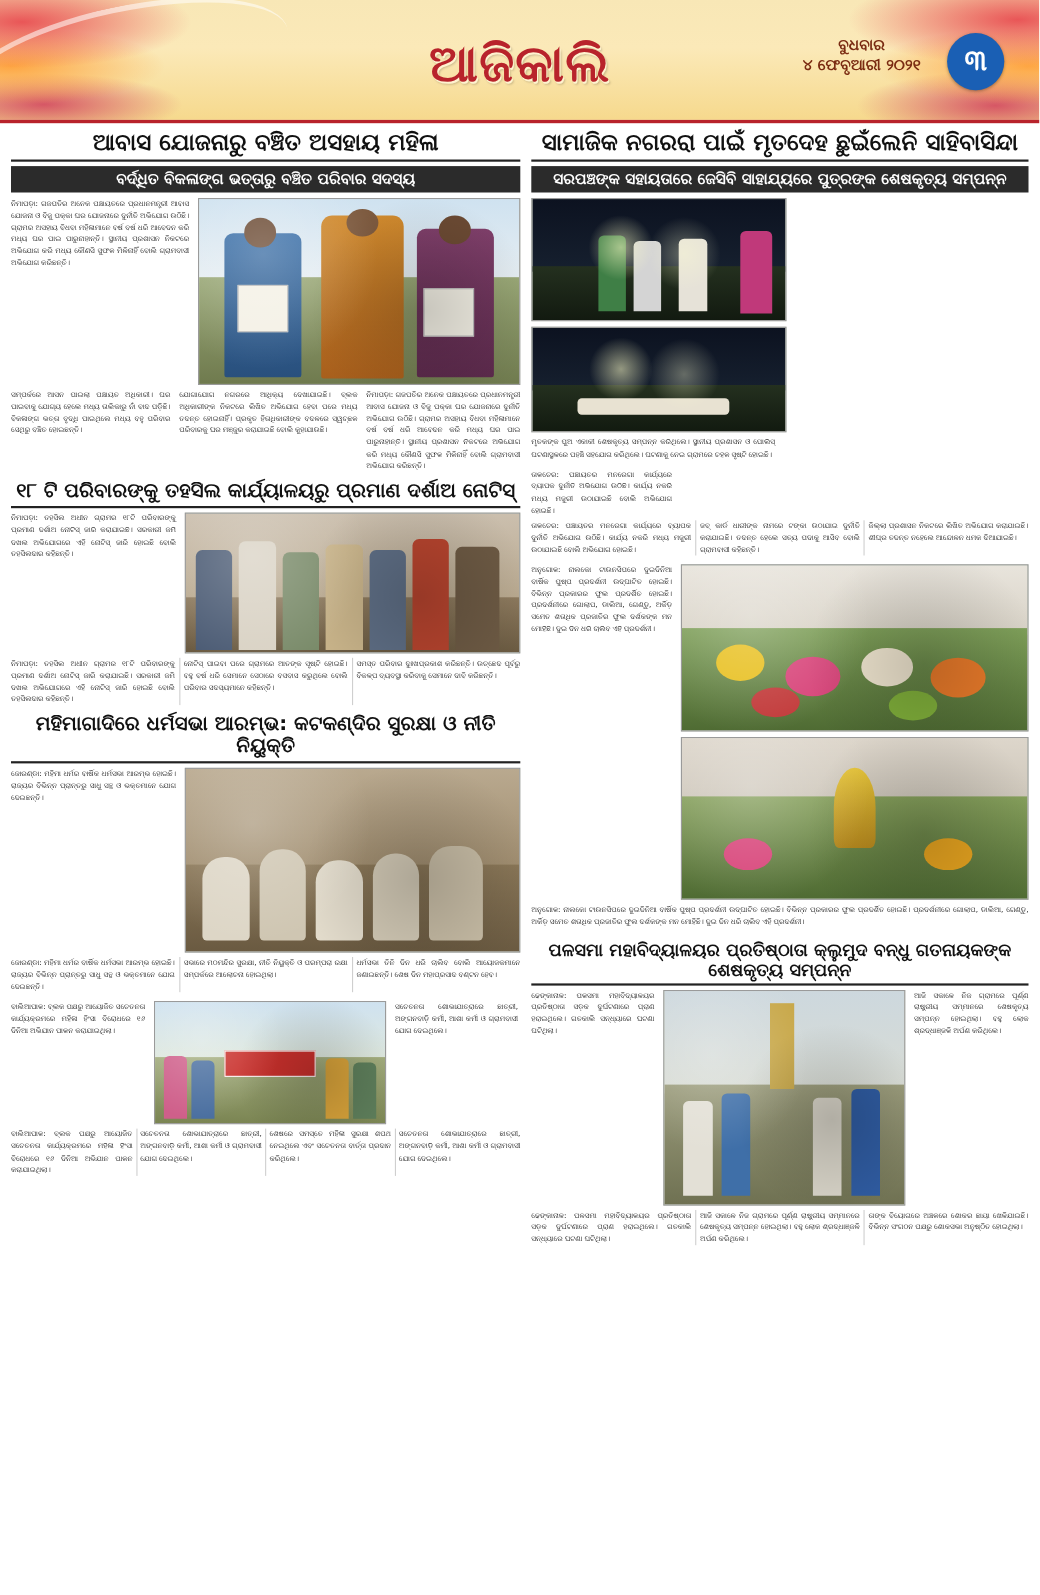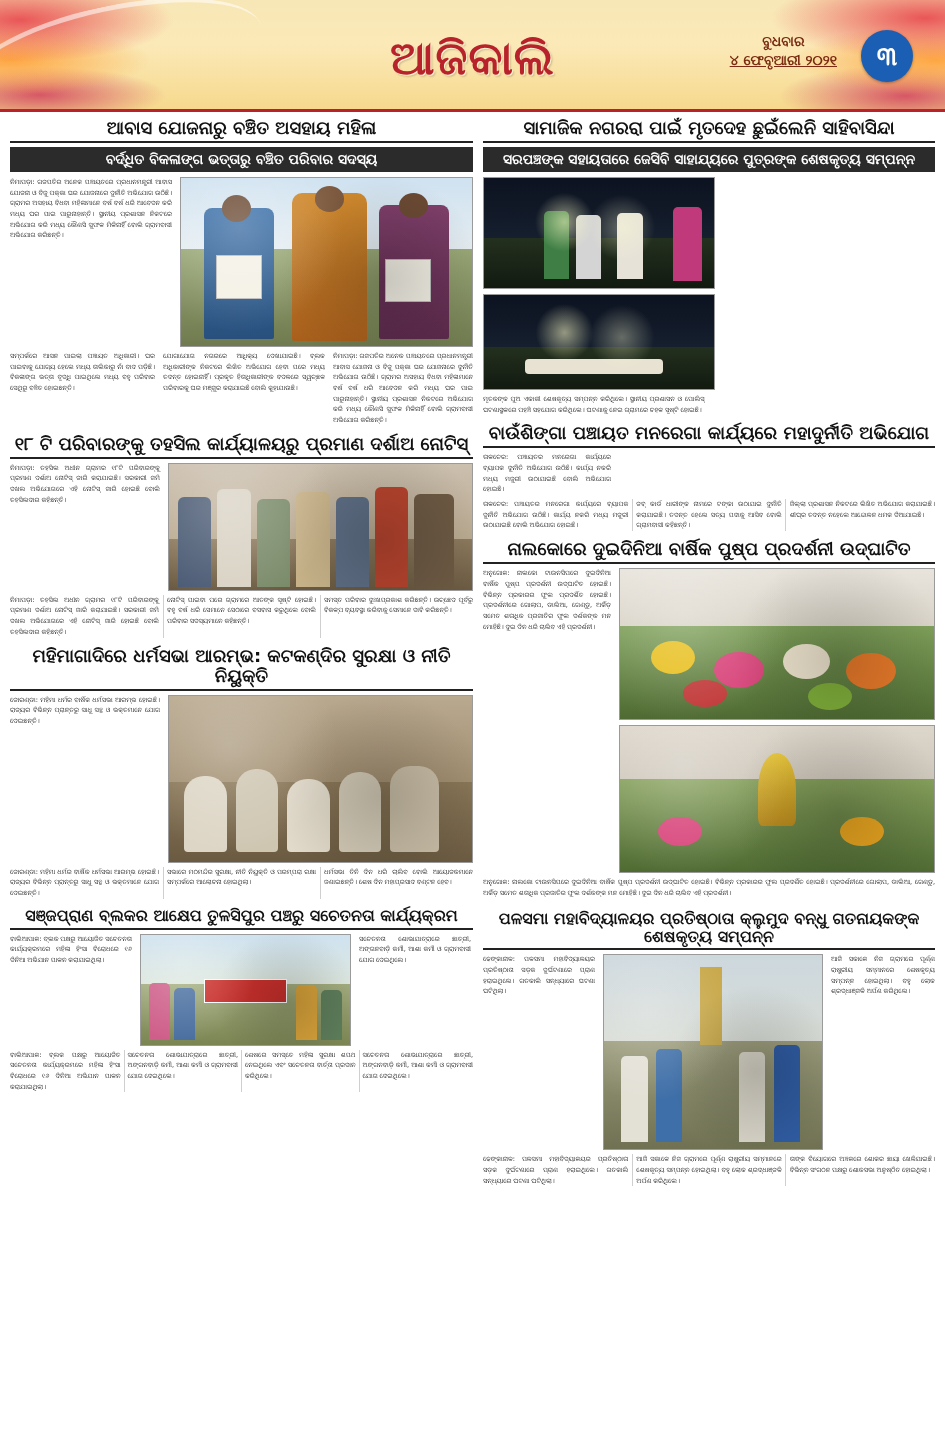--- a/index.html
+++ b/index.html
@@ -60,21 +60,21 @@
     margin-top: 4px;
   }
   .mast-dateblock {
     position: absolute; right: 108px; top: 32px;
     text-align: center;
     font-family: "DejaVu Sans", sans-serif;
     color: #7a2b12;
     line-height: 1.35;
   }
   .mast-dateblock .day { font-size: 14px; font-weight: bold; }
-  .mast-dateblock .date { font-size: 14px; font-weight: bold; text-decoration: underline; }
+  .mast-dateblock .date { font-size: 14px; font-weight: bold; }
   .mast-page-circle {
     position: absolute; right: 32px; top: 30px;
     width: 52px; height: 52px; border-radius: 50%;
     background: #1a5fb4;
     color: #fff;
     display: flex; align-items: center; justify-content: center;
     font-family: "DejaVu Sans", sans-serif;
     font-size: 26px; font-weight: bold;
     box-shadow: 0 1px 3px rgba(0,0,0,0.35);
   }
@@ -95,21 +95,21 @@
   .headline {
     font-family: "DejaVu Sans", sans-serif;
     font-weight: bold;
     color: #111;
     text-align: center;
     line-height: 1.12;
     border-bottom: 2px solid #222;
     padding-bottom: 3px;
     margin-bottom: 4px;
   }
-  .h-xl { font-size: 18px; }
+  .h-xl { font-size: 21px; }
   .h-lg { font-size: 18px; }
   .h-md { font-size: 16px; }
   .subhead {
     font-family: "DejaVu Sans", sans-serif;
     font-weight: bold;
     font-size: 14px;
     color: #ffffff;
     background: #2b2b2b;
     text-align: center;
     padding: 4px 6px;
@@ -290,21 +290,20 @@
         </div>
       </div>
       <div class="cols3 body-text" style="margin-top:4px;">
         <p>ଜୋରଣ୍ଡା: ମହିମା ଧର୍ମର ବାର୍ଷିକ ଧର୍ମସଭା ଆରମ୍ଭ ହୋଇଛି। ରାଜ୍ୟର ବିଭିନ୍ନ ପ୍ରାନ୍ତରୁ ସାଧୁ ସନ୍ଥ ଓ ଭକ୍ତମାନେ ଯୋଗ ଦେଇଛନ୍ତି।</p>
         <p>ସଭାରେ ମଠମନ୍ଦିର ସୁରକ୍ଷା, ନୀତି ନିୟୁକ୍ତି ଓ ପରମ୍ପରା ରକ୍ଷା ସମ୍ପର୍କରେ ଆଲୋଚନା ହୋଇଥିଲା।</p>
         <p>ଧର୍ମସଭା ତିନି ଦିନ ଧରି ଚାଲିବ ବୋଲି ଆୟୋଜକମାନେ ଜଣାଇଛନ୍ତି। ଶେଷ ଦିନ ମହାପ୍ରସାଦ ବଣ୍ଟନ ହେବ।</p>
       </div>
     </div>
 
     <div class="article">
-      <div class="headline h-md">ସଞ୍ଜପ୍ରାଣ ବ୍ଲକର ଆକ୍ଷେପ ତୁଳସିପୁର ପଞ୍ଚରୁ ସଚେତନତା କାର୍ଯ୍ୟକ୍ରମ</div>
       <div style="display:flex; gap:8px;">
         <div style="width:122px;" class="body-text">ବାଲିଆପାଳ: ବ୍ଲକ ପକ୍ଷରୁ ଆୟୋଜିତ ସଚେତନତା କାର୍ଯ୍ୟକ୍ରମରେ ମହିଳା ହିଂସା ବିରୋଧରେ ୧୬ ଦିନିଆ ଅଭିଯାନ ପାଳନ କରାଯାଇଥିଲା।</div>
         <div class="photo" style="width:211px;height:112px;">
           <div class="sky" style="background:linear-gradient(180deg,#cfe2f0,#dfe8dc);height:50%;"></div>
           <div class="ground" style="background:linear-gradient(180deg,#a3ad7e,#7b8553);height:55%;"></div>
           <div style="position:absolute;left:30%;top:40%;width:40%;height:22%;background:#c9302c;border:1px solid #fff;"></div>
           <div style="position:absolute;left:4%;bottom:4%;width:10%;height:52%;background:#cf5f8a;border-radius:5px 5px 0 0;"></div>
           <div style="position:absolute;left:16%;bottom:4%;width:10%;height:48%;background:#4a6fa0;border-radius:5px 5px 0 0;"></div>
           <div style="position:absolute;left:74%;bottom:4%;width:10%;height:50%;background:#d7a23a;border-radius:5px 5px 0 0;"></div>
           <div style="position:absolute;left:86%;bottom:4%;width:10%;height:46%;background:#5d7d5a;border-radius:5px 5px 0 0;"></div>
@@ -345,33 +344,31 @@
             <div class="blur"></div>
           </div>
         </div>
       </div>
       <div class="body-text" style="margin-top:4px; column-count:2; column-gap:9px; column-rule:1px solid #cfcfcf;">
         <p>ମୃତକଙ୍କ ପୁଅ ଏକାକୀ ଶେଷକୃତ୍ୟ ସମ୍ପନ୍ନ କରିଥିଲେ। ସ୍ଥାନୀୟ ପ୍ରଶାସନ ଓ ପୋଲିସ୍ ଘଟଣାସ୍ଥଳରେ ପହଞ୍ଚି ସହଯୋଗ କରିଥିଲେ। ଘଟଣାକୁ ନେଇ ଗ୍ରାମରେ ଚହଳ ସୃଷ୍ଟି ହୋଇଛି।</p>
       </div>
     </div>
 
     <div class="article">
-      <div class="headline h-lg">ବାଉଁଶିଙ୍ଗା ପଞ୍ଚାୟତ ମନରେଗା କାର୍ଯ୍ୟରେ ମହାଦୁର୍ନୀତି ଅଭିଯୋଗ</div>
       <div style="display:flex; gap:8px;">
         <div style="width:128px;" class="body-text">ତାଳଚେର: ପଞ୍ଚାୟତର ମନରେଗା କାର୍ଯ୍ୟରେ ବ୍ୟାପକ ଦୁର୍ନୀତି ଅଭିଯୋଗ ଉଠିଛି। କାର୍ଯ୍ୟ ନକରି ମଧ୍ୟ ମଜୁରୀ ଉଠାଯାଇଛି ବୋଲି ଅଭିଯୋଗ ହୋଇଛି।</div>
       </div>
       <div class="cols3 body-text" style="margin-top:4px;">
         <p>ତାଳଚେର: ପଞ୍ଚାୟତର ମନରେଗା କାର୍ଯ୍ୟରେ ବ୍ୟାପକ ଦୁର୍ନୀତି ଅଭିଯୋଗ ଉଠିଛି। କାର୍ଯ୍ୟ ନକରି ମଧ୍ୟ ମଜୁରୀ ଉଠାଯାଇଛି ବୋଲି ଅଭିଯୋଗ ହୋଇଛି।</p>
         <p>ଜବ୍ କାର୍ଡ ଧାରୀଙ୍କ ନାମରେ ଟଙ୍କା ଉଠାଯାଇ ଦୁର୍ନୀତି କରାଯାଇଛି। ତଦନ୍ତ ହେଲେ ସତ୍ୟ ପଦାକୁ ଆସିବ ବୋଲି ଗ୍ରାମବାସୀ କହିଛନ୍ତି।</p>
         <p>ଜିଲ୍ଲା ପ୍ରଶାସନ ନିକଟରେ ଲିଖିତ ଅଭିଯୋଗ କରାଯାଇଛି। ଶୀଘ୍ର ତଦନ୍ତ ନହେଲେ ଆନ୍ଦୋଳନ ଧମକ ଦିଆଯାଇଛି।</p>
       </div>
     </div>
 
     <div class="article">
-      <div class="headline h-lg">ନାଲକୋରେ ଦୁଇଦିନିଆ ବାର୍ଷିକ ପୁଷ୍ପ ପ୍ରଦର୍ଶନୀ ଉଦ୍‌ଘାଟିତ</div>
       <div style="display:flex; gap:8px;">
         <div style="width:128px;" class="body-text">ଅନୁଗୋଳ: ନାଲକୋ ଟାଉନସିପରେ ଦୁଇଦିନିଆ ବାର୍ଷିକ ପୁଷ୍ପ ପ୍ରଦର୍ଶନୀ ଉଦ୍‌ଘାଟିତ ହୋଇଛି। ବିଭିନ୍ନ ପ୍ରକାରର ଫୁଲ ପ୍ରଦର୍ଶିତ ହୋଇଛି। ପ୍ରଦର୍ଶନୀରେ ଗୋଲାପ, ଡାଲିଆ, ଗେଣ୍ଡୁ, ଅର୍କିଡ଼ ସମେତ ଶତାଧିକ ପ୍ରଜାତିର ଫୁଲ ଦର୍ଶକଙ୍କ ମନ ମୋହିଛି। ଦୁଇ ଦିନ ଧରି ଚାଲିବ ଏହି ପ୍ରଦର୍ଶନୀ।</div>
         <div style="width:316px;">
           <div class="photo flowers" style="width:316px;height:152px;">
             <div class="sky"></div>
             <div class="ground"></div>
             <div class="flower-dot" style="left:10%;top:48%;width:14%;height:22%;background:#e8c020;"></div>
             <div class="flower-dot" style="left:30%;top:55%;width:16%;height:24%;background:#d8457a;"></div>
             <div class="flower-dot" style="left:52%;top:50%;width:15%;height:23%;background:#f0e6d0;"></div>
             <div class="flower-dot" style="left:72%;top:56%;width:16%;height:24%;background:#e87a2a;"></div>

